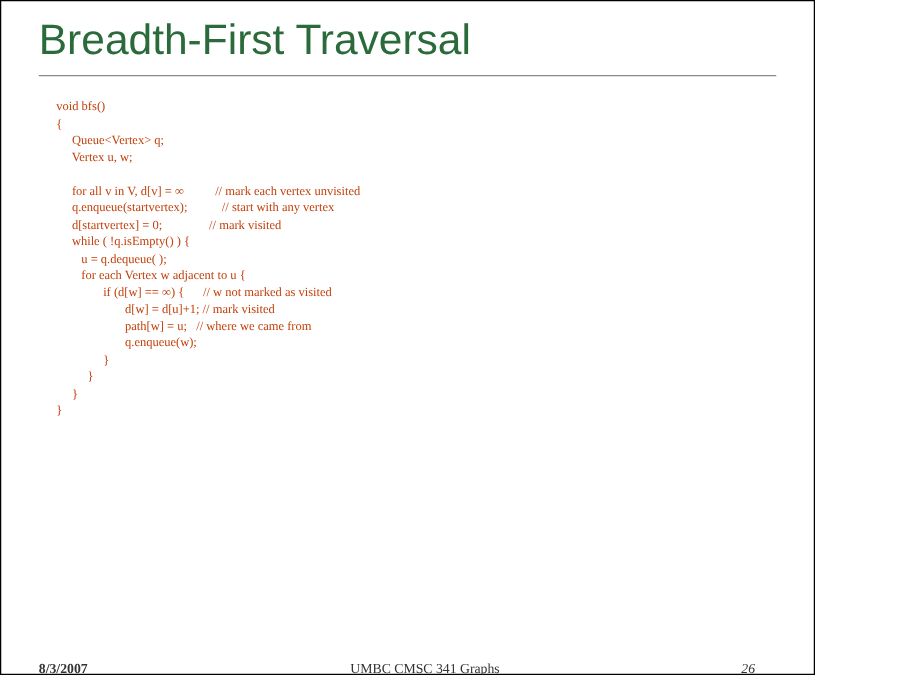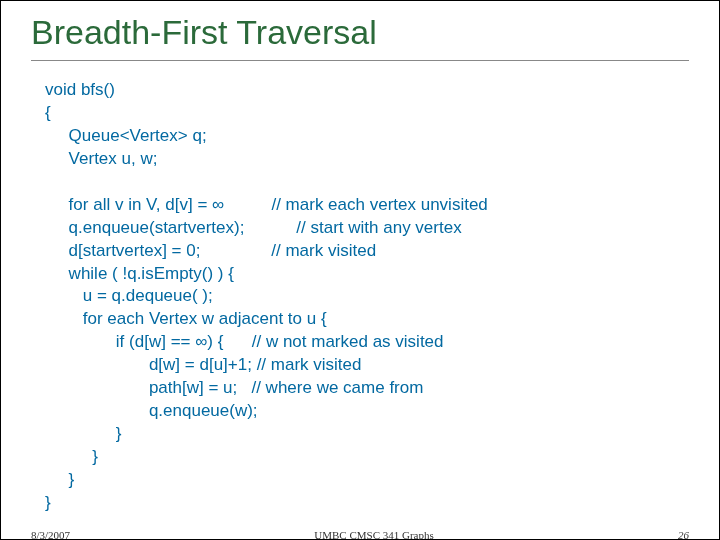--- a/index.html
+++ b/index.html
@@ -7,21 +7,21 @@
     padding: 0;
     width: 720px;
     height: 540px;
     background: #fff;
     font-family: Arial, Helvetica, sans-serif;
     position: relative;
     box-sizing: border-box;
     overflow: hidden;
   }
   .slide {
-    width: 720px;
+    width: 652px;
     height: 540px;
     box-sizing: border-box;
     border: 1px solid #000;
     position: relative;
   }
   .title-wrap {
     padding: 12px 0 0 30px;
   }
   .title {
     font-size: 34px;
@@ -29,39 +29,39 @@
     font-weight: 400;
     margin: 0;
     padding-bottom: 6px;
   }
   .title-underline {
     height: 1px;
     background: #888;
     margin: 2px 30px 0 30px;
   }
   .code {
-    font-family: Liberation Sans, sans-serif;
-    font-size: 17px;
+    font-family: Liberation Serif, serif;
+    font-size: 10px;
     line-height: 1.35;
     white-space: pre;
-    color: #0369a1;
+    color: #c2410c;
     padding: 18px 0 0 44px;
   }
   .footer {
     position: absolute;
     bottom: 10px;
     left: 0;
     width: 100%;
     font-size: 11px;
     font-family: "Times New Roman", Times, serif;
     color: #333;
   }
-  .footer .date { position: absolute; left: 30px; }
+  .footer .date { position: absolute; left: 30px; font-weight: bold; }
   .footer .mid  { position: absolute; left: 14px; width: 100%; text-align: center; }
-  .footer .page { position: absolute; right: 30px; font-style: italic; }
+  .footer .page { position: absolute; right: 47px; font-style: italic; }
 </style>
 </head>
 <body>
 
 <div class="slide">
 
   <div class="title-wrap">
     <h1 class="title">Breadth-First Traversal</h1>
   </div>
   <div class="title-underline"></div>

